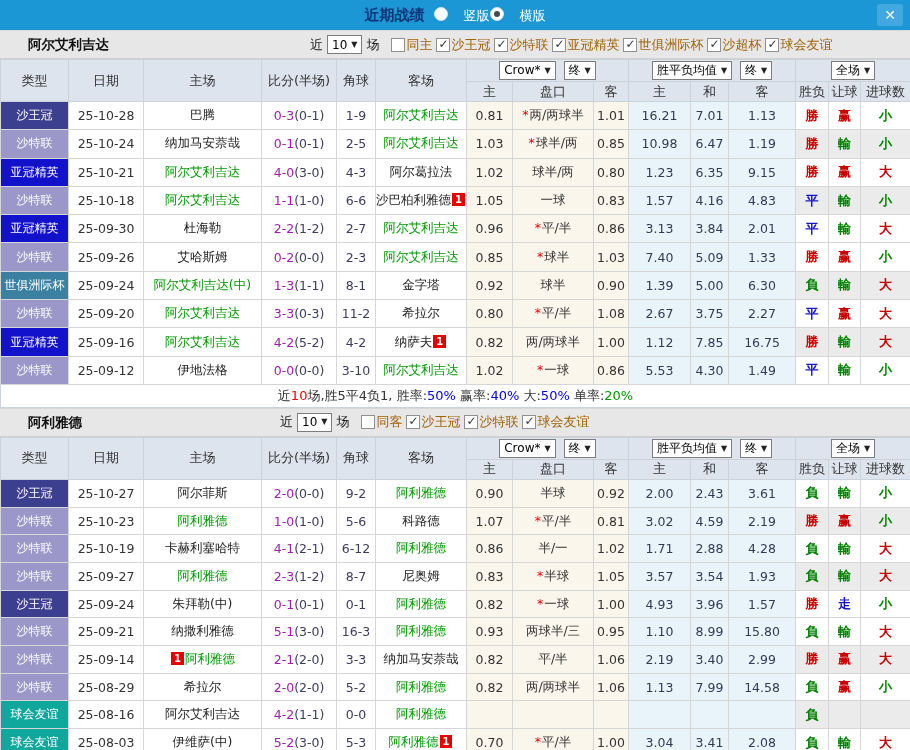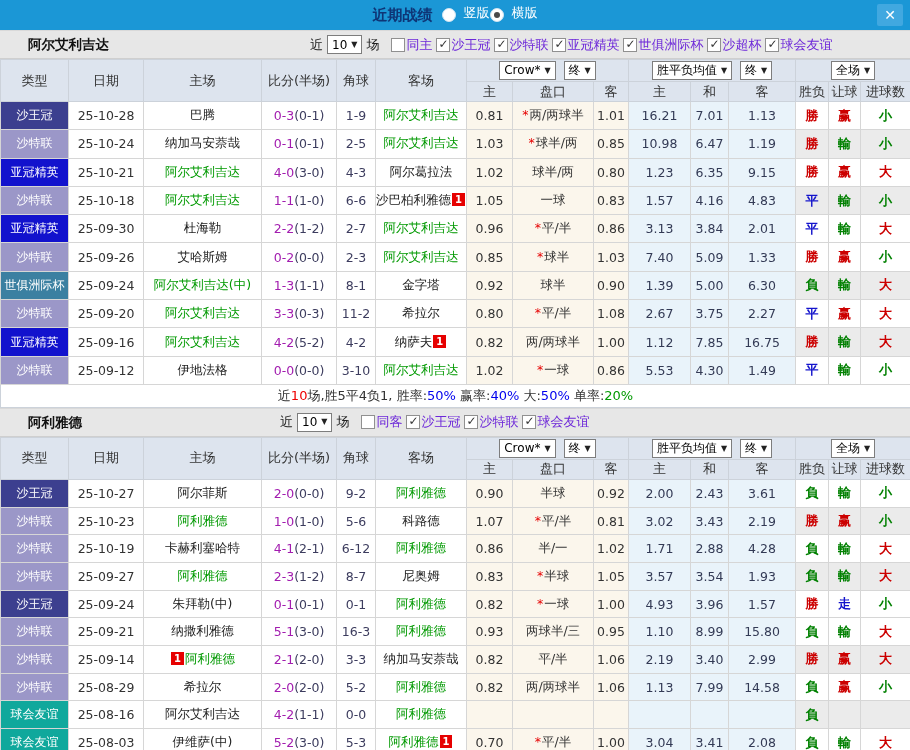--- a/index.html
+++ b/index.html
@@ -4,21 +4,21 @@
 <style>
   html,body{margin:0;padding:0;background:#fff;}
   .app{width:910px;height:750px;position:relative;overflow:hidden;
        font-family:"DejaVu Sans","Liberation Sans",sans-serif;background:#fff;}
 
   
   .topbar{position:relative;height:30px;background:#1b97d6;}
   .topbar-center{position:absolute;left:0;right:0;top:0;height:30px;
                  display:flex;justify-content:center;align-items:center;gap:9px;}
   .panel-title{color:#0e3576;font-weight:bold;font-size:15px;}
-  .radio-item{display:inline-flex;align-items:flex-end;gap:8px;cursor:pointer;}
+  .radio-item{display:inline-flex;align-items:flex-start;gap:16px;cursor:pointer;}
   .radio{width:12px;height:12px;border-radius:50%;background:#fff;
          border:1px solid #cfe4f2;display:inline-block;position:relative;}
   .radio .dot{position:absolute;left:3px;top:3px;width:6px;height:6px;border-radius:50%;background:#4a4a4a;}
   .radio-label{color:#fff;font-size:13px;}
   .close-btn{position:absolute;right:7px;top:4px;width:26px;height:22px;background:#41a8e0;
              border-radius:2px;color:#fff;text-align:center;line-height:22px;
              font-size:14px;font-weight:bold;cursor:pointer;}
 
   
   .section-header{position:relative;height:27px;background:#e7e7e7;
@@ -28,21 +28,21 @@
                 font-size:13px;color:#222;white-space:nowrap;}
   .filter-group.pos0{left:310px;} .filter-group.pos1{left:280px;}
   .filter-group .gap{width:8px;display:inline-block;}
   .selectbox{display:inline-flex;align-items:center;gap:4px;background:#fff;
              border:1px solid #7d7d7d;padding:0 4px;height:17px;font-size:12px;
              color:#000;margin:0 4px;cursor:pointer;}
   .selectbox .arrow{font-size:8px;color:#222;}
   .cb-item{display:inline-flex;align-items:center;margin-left:4px;cursor:pointer;}
   .cb{display:inline-block;width:12px;height:12px;border:1px solid #909090;background:#fff;
       font-size:12px;line-height:11px;font-weight:bold;color:#333;text-align:center;margin-right:1px;}
-  .cb-label{font-size:13px;color:#6d28d9;}
+  .cb-label{font-size:13px;color:#a16207;}
 
   
   table{border-collapse:collapse;table-layout:fixed;width:910px;}
   th,td{border:1px solid #ccd2da;text-align:center;vertical-align:middle;
         overflow:hidden;white-space:nowrap;padding:0;}
   thead th{background:#dde4ee;color:#333;font-weight:normal;font-size:13px;}
   thead tr.rowA{height:22px;} thead tr.rowB{height:20px;}
   thead .group-th{background:#dde4ee;}
   tbody td{font-size:12.5px;color:#333;border-color:#d6d6d6;background:#fff;}
   .sec0 tbody tr{height:28.3px;} .sec1 tbody tr{height:27.7px;}
@@ -463,21 +463,21 @@
               <td class="type" style="background: rgb(155, 151, 200);">沙特联</td>
               <td class="date">25-10-23</td>
               <td><span class="team-name team-green">阿利雅德</span></td>
               <td><span class="score-main">1-0</span><span class="score-half">(1-0)</span></td>
               <td class="corner">5-6</td>
               <td><span class="team-name">科路德</span></td>
               <td class="cream">1.07</td>
               <td class="cream"><span class="star">*</span><span>平/半</span></td>
               <td class="cream">0.81</td>
               <td class="lblue">3.02</td>
-              <td class="lblue">3.43</td>
+              <td class="lblue">4.59</td>
               <td class="lblue">2.19</td>
               <td class="res" style="color: rgb(204, 0, 0);">勝</td>
               <td class="res" style="color: rgb(204, 0, 0);">赢</td>
               <td class="res" style="color: rgb(0, 128, 0);">小</td>
             </tr>
             <tr>
               <td class="type" style="background: rgb(155, 151, 200);">沙特联</td>
               <td class="date">25-10-19</td>
               <td><span class="team-name">卡赫利塞哈特</span></td>
               <td><span class="score-main">4-1</span><span class="score-half">(2-1)</span></td>

